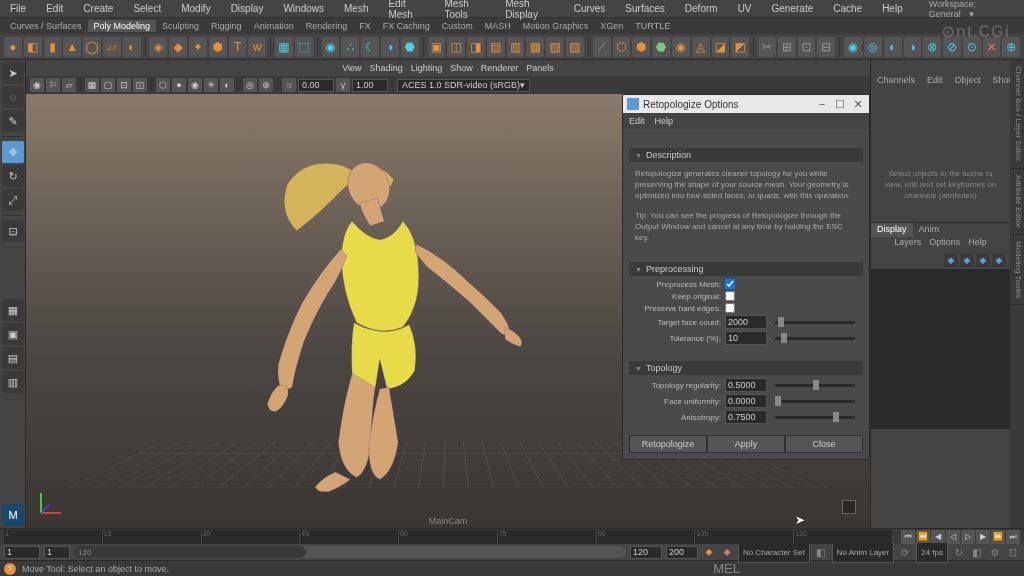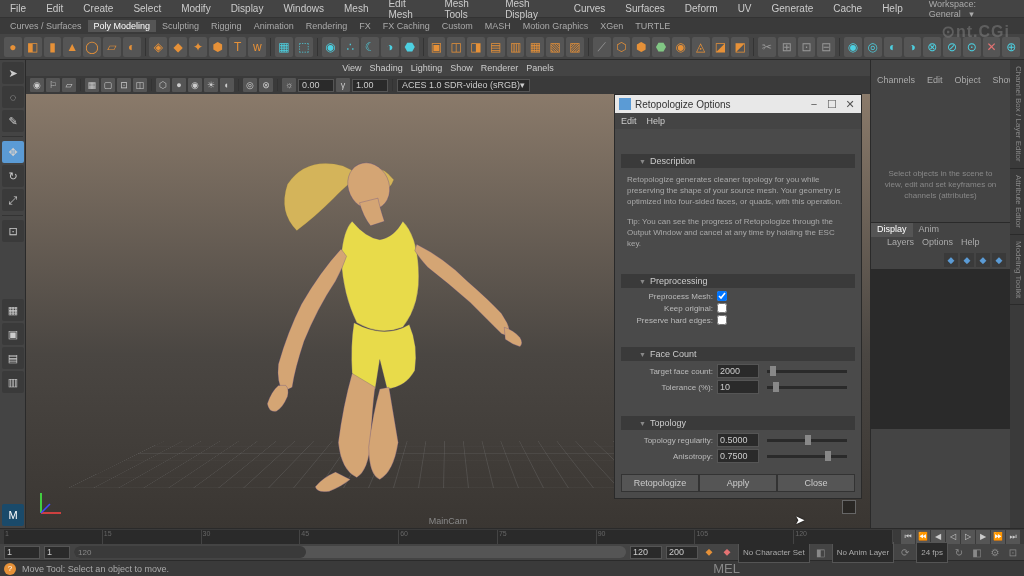--- a/index.html
+++ b/index.html
@@ -33,47 +33,47 @@
 .viewport { flex: 1; background: linear-gradient(180deg, #8a7a6a 0%, #4a4642 60%, #3a3632 100%); position: relative; overflow: hidden; }
 .grid-floor { position: absolute; bottom: 40px; left: 5%; width: 90%; height: 150px; border-top: 1px solid rgba(100,100,100,0.4); transform: perspective(400px) rotateX(65deg); transform-origin: bottom; }
 .grid-floor::before { content: ''; position: absolute; inset: 0; background-image: repeating-linear-gradient(0deg, rgba(120,120,120,0.3) 0 1px, transparent 1px 25px), repeating-linear-gradient(90deg, rgba(120,120,120,0.3) 0 1px, transparent 1px 25px); }
 .figure { position: absolute; left: 18%; top: 8%; width: 50%; height: 85%; }
 .skin { fill: #d4a574; stroke: #4a3a8a; stroke-width: 0.3; }
 .cloth { fill: #e8db4a; stroke: #4a3a8a; stroke-width: 0.3; }
 .hair { fill: #d4b45a; stroke: #b89a3a; stroke-width: 0.2; }
 .cam-label { position: absolute; bottom: 2px; left: 50%; transform: translateX(-50%); font-size: 9px; color: #888; }
 .axis { position: absolute; bottom: 10px; left: 10px; width: 30px; height: 30px; }
 .resize-handle { position: absolute; bottom: 14px; right: 14px; width: 14px; height: 14px; background: rgba(0,0,0,0.3); border: 1px solid #666; }
-.dialog { position: absolute; top: 0; right: 8px; width: 248px; background: #4a4a4a; border: 1px solid #2a2a2a; }
+.dialog { position: absolute; top: 0; right: 0; width: 248px; background: #4a4a4a; border: 1px solid #2a2a2a; }
 .dialog-title { background: #e8e8e8; color: #333; height: 18px; display: flex; align-items: center; padding: 0 4px; font-size: 10px; }
 .dialog-title .ti { width: 12px; height: 12px; background: #5b9bd5; margin-right: 4px; }
 .dialog-title .wb { margin-left: auto; display: flex; gap: 4px; }
 .dialog-title .wb span { width: 14px; height: 14px; display: flex; align-items: center; justify-content: center; cursor: pointer; font-size: 11px; color: #555; }
 .dialog-menu { height: 16px; display: flex; align-items: center; padding: 0 6px; gap: 10px; font-size: 9px; color: #ccc; background: #444; }
 .dialog-body { padding: 4px 6px; }
-.section-head { background: #3a3a3a; padding: 2px 18px; font-size: 9px; color: #ccc; margin: 21px 0 2px; display: flex; align-items: center; }
+.section-head { background: #3a3a3a; padding: 2px 6px; font-size: 9px; color: #ccc; margin: 15px 0 2px; display: flex; align-items: center; }
 .section-head::before { content: '▼'; font-size: 7px; margin-right: 4px; color: #888; }
 .desc-text { font-size: 8px; color: #aaa; padding: 4px 6px; line-height: 1.4; }
 .form-row { display: flex; align-items: center; padding: 1px 4px; gap: 4px; }
 .form-row label { width: 88px; text-align: right; font-size: 8px; color: #bbb; }
 .form-row input[type=text] { width: 42px; background: #2a2a2a; border: 1px solid #555; color: #ccc; font-size: 9px; padding: 1px 2px; }
 .form-row input[type=checkbox] { width: 10px; height: 10px; }
 .slider-track { flex: 1; height: 3px; background: #2a2a2a; position: relative; margin: 0 4px; }
 .slider-thumb { position: absolute; width: 6px; height: 10px; background: #888; top: -4px; }
 .dialog-buttons { display: flex; padding: 6px; }
 .dialog-buttons button { flex: 1; background: #555; border: 1px solid #333; color: #ccc; font-size: 9px; padding: 3px 0; cursor: pointer; }
 .right-panel { width: 140px; background: #444; border-left: 1px solid #2a2a2a; display: flex; flex-direction: column; }
 .rp-tabs { height: 14px; display: flex; font-size: 9px; margin-top: 14px; }
 .rp-tabs span { padding: 1px 6px; cursor: pointer; color: #aaa; }
 .rp-hint { flex: 0 0 auto; padding: 80px 8px 20px; text-align: center; font-size: 8px; color: #888; line-height: 1.4; }
 .rp-layers { border-top: 1px solid #2a2a2a; }
 .rp-layers-tabs { display: flex; height: 14px; font-size: 9px; }
 .rp-layers-tabs span { padding: 1px 6px; color: #aaa; cursor: pointer; }
 .rp-layers-tabs span.active { background: #555; color: #fff; }
-.rp-layers-menu { display: flex; height: 14px; font-size: 9px; gap: 8px; padding: 0 16px; color: #aaa; }
+.rp-layers-menu { display: flex; height: 14px; font-size: 9px; gap: 8px; padding: 0 4px; color: #aaa; justify-content: center; }
 .rp-layers-icons { display: flex; justify-content: flex-end; gap: 2px; padding: 2px 4px; }
 .rp-layers-icons span { width: 14px; height: 14px; background: #3a3a3a; display: flex; align-items: center; justify-content: center; font-size: 9px; cursor: pointer; color: #5b9bd5; }
 .rp-layers-body { height: 160px; background: #2a2a2a; }
 .side-tabs { width: 14px; background: #3a3a3a; display: flex; flex-direction: column; }
 .side-tab { writing-mode: vertical-rl; font-size: 8px; padding: 6px 1px; color: #888; cursor: pointer; border-bottom: 1px solid #2a2a2a; }
 .timeline-row { height: 16px; background: #3a3a3a; display: flex; align-items: center; border-top: 1px solid #2a2a2a; }
 .time-slider { flex: 1; height: 14px; background: #2a2a2a; margin: 0 4px; position: relative; display: flex; }
 .time-tick { flex: 1; border-right: 1px solid #444; font-size: 7px; color: #666; padding-left: 1px; }
 .play-controls { display: flex; gap: 1px; padding: 0 4px; }
 .play-btn { width: 14px; height: 14px; background: #555; display: flex; align-items: center; justify-content: center; font-size: 8px; cursor: pointer; }
@@ -316,21 +316,20 @@
             </div>
           <div class="form-row">
               <label>Keep original:</label>
               <input type="checkbox" style="">
             </div>
           <div class="form-row">
               <label>Preserve hard edges:</label>
               <input type="checkbox" style="">
             </div>
 
-          <div class="section-head">Face Count</div>
           <div class="form-row">
               <label>Target face count:</label>
               <input type="text" value="2000" style="">
               <div class="slider-track">
                 <div class="slider-thumb" style="left:4%"></div>
               </div>
             </div>
           <div class="form-row">
               <label>Tolerance (%):</label>
               <input type="text" value="10" style="">
@@ -338,20 +337,27 @@
                 <div class="slider-thumb" style="left:8%"></div>
               </div>
             </div>
 
           <div class="section-head">Topology</div>
           <div class="form-row">
               <label>Topology regularity:</label>
               <input type="text" value="0.5000" style="">
               <div class="slider-track">
                 <div class="slider-thumb" style="left:48%"></div>
+              </div>
+            </div>
+          <div class="form-row">
+              <label>Face uniformity:</label>
+              <input type="text" value="0.0000" style="">
+              <div class="slider-track">
+                <div class="slider-thumb" style="left:0%"></div>
               </div>
             </div>
           <div class="form-row">
               <label>Anisotropy:</label>
               <input type="text" value="0.7500" style="">
               <div class="slider-track">
                 <div class="slider-thumb" style="left:73%"></div>
               </div>
             </div>
         </div>

